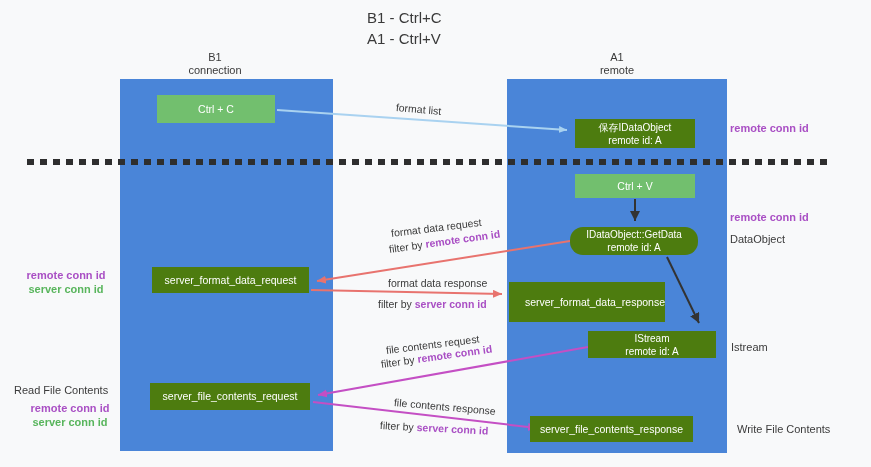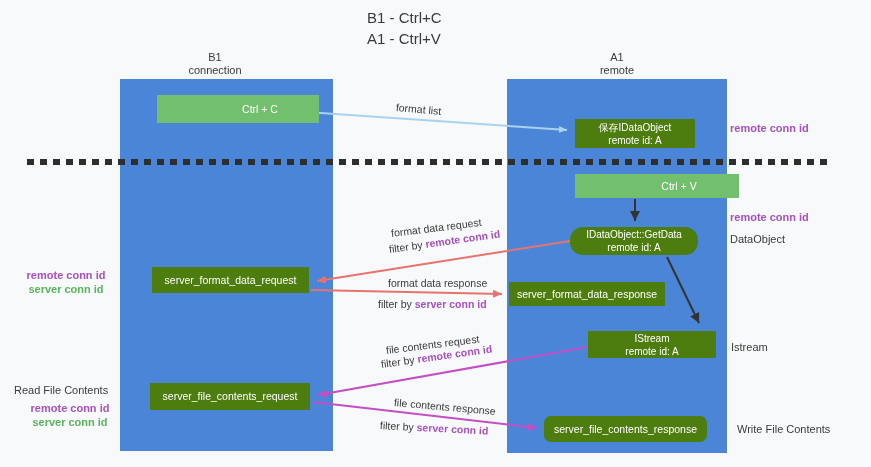--- a/index.html
+++ b/index.html
@@ -8,21 +8,21 @@
   .title{left:367px;top:7px;width:166px;text-align:left;font-size:15px;line-height:21px;color:#3a3a3a;}
   .col-header{top:51px;text-align:center;font-size:11px;line-height:13px;color:#3a3a3a;}
   .col{background:#4a85d8;}
   .col-left{left:120px;top:79px;width:213px;height:372px;}
   .col-right{left:507px;top:79px;width:220px;height:374px;}
   .dashed{left:27px;top:159px;width:806px;height:6px;z-index:5;
     background:repeating-linear-gradient(90deg,#2e2e2e 0 7px,transparent 7px 13px);}
   .box{z-index:6;color:#fff;text-align:center;display:flex;flex-direction:column;justify-content:center;
     font-size:10.5px;line-height:13px;}
   .box.orange{background:#4d7c0f;}
-  .box.green{background:#72bf6e;padding-left:44px;}
+  .box.green{background:#72bf6e;}
   .arrows{left:0;top:0;width:871px;height:467px;z-index:4;pointer-events:none;}
   .flow-label{z-index:7;font-size:10.5px;color:#3b3b3b;white-space:nowrap;transform-origin:left center;}
   .side-label{z-index:7;font-size:11px;color:#3b3b3b;white-space:nowrap;}
   .purple{color:#a94fc4;font-weight:bold;}
   .greenlbl{color:#58b55c;font-weight:bold;}
   .centered{text-align:center;line-height:14px;}
 </style>
 </head>
 <body>
 
@@ -86,34 +86,34 @@
 
   <div class="abs box orange" style="left:570px;top:227px;width:128px;height:28px;font-size:10px;border-radius:13px;">
     <div>IDataObject::GetData</div>
     <div>remote id: A</div>
   </div>
 
   <div class="abs box orange" style="left:152px;top:267px;width:157px;height:26px;text-align:center;">
     <div>server_format_data_request</div>
   </div>
 
-  <div class="abs box orange" style="left:509px;top:282px;width:156px;height:24px;">
+  <div class="abs box orange" style="left:509px;top:282px;width:156px;height:40px;align-items:flex-end;">
     <div>server_format_data_response</div>
   </div>
 
   <div class="abs box orange" style="left:588px;top:331px;width:128px;height:27px;font-size:10px;">
     <div>IStream</div>
     <div>remote id: A</div>
   </div>
 
   <div class="abs box orange" style="left:150px;top:383px;width:160px;height:27px;">
     <div>server_file_contents_request</div>
   </div>
 
-  <div class="abs box orange" style="left:544px;top:416px;width:163px;height:26px;border-radius:7px;">
+  <div class="abs box orange" style="left:530px;top:416px;width:163px;height:26px;">
     <div>server_file_contents_response</div>
   </div>
 
   <div class="abs flow-label" style="left:396px;top:101px;transform:rotate(5deg);">format list</div>
 
   <div class="abs flow-label" style="left:391px;top:227px;transform:rotate(-7deg);">format data request</div>
   <div class="abs flow-label" style="left:389px;top:243px;transform:rotate(-8deg);">
     <span>filter by</span>
     <span class="purple">remote conn id</span>
   </div>

